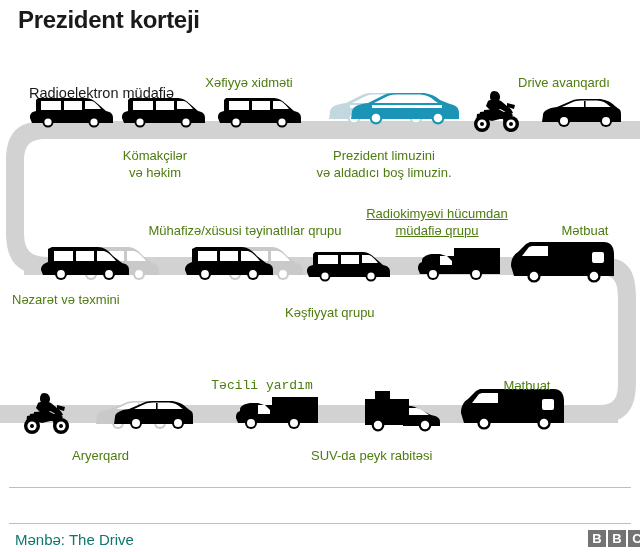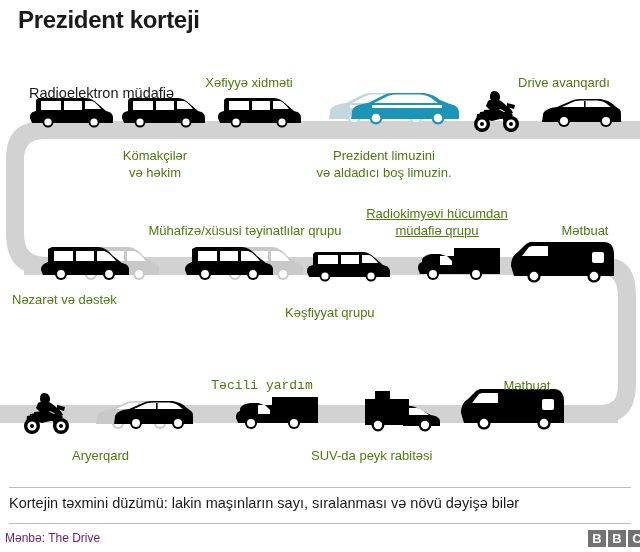--- a/index.html
+++ b/index.html
@@ -43,22 +43,22 @@
 
   
   .caption{
     position:absolute;left:9px;top:495px;width:622px;
     font-size:14.5px;color:#1a1a1a;white-space:nowrap;
   }
   .rule{
     position:absolute;left:9px;width:622px;height:1px;background:#bdbdbd;
   }
   .source{
-    position:absolute;left:5px;top:531px;
-    font-size:12px;color:#701a75;
+    position:absolute;left:15px;top:531px;
+    font-size:15px;color:#0f766e;
   }
   .bbc{
     position:absolute;right:9px;top:530px;
     display:flex;gap:2px;
   }
   .bbc span{
     display:block;width:18px;height:17px;background:#737373;
     color:#ffffff;font-size:13px;font-weight:bold;
     text-align:center;line-height:17px;font-family:"Liberation Sans", sans-serif;
   }
@@ -332,30 +332,29 @@
       <div class="lab c" style="left: 249px; top: 74px;">Xəfiyyə xidməti</div>
       <div class="lab c" style="left: 564px; top: 74px;">Drive avanqardı</div>
       <div class="lab c" style="left: 155px; top: 147px;">Kömakçilər
 və həkim</div>
       <div class="lab c" style="left: 384px; top: 147px;">Prezident limuzini
 və aldadıcı boş limuzin.</div>
       <div class="lab c" style="left: 227px; top: 222px; margin-left: 18px;">Mühafizə/xüsusi təyinatlılar qrupu</div>
       <div class="lab c" style="left: 437px; top: 205px; text-decoration: underline;">Radiokimyəvi hücumdan
 müdafiə qrupu</div>
       <div class="lab c" style="left: 585px; top: 222px;">Mətbuat</div>
-      <div class="lab l" style="left: 12px; top: 291px;">Nəzarət və dəstək</div>
+      <div class="lab l" style="left: 12px; top: 291px;">Nəzarət və təxmini</div>
       <div class="lab l" style="left: 285px; top: 304px;">Kəşfiyyat qrupu</div>
       <div class="lab c" style="left: 262px; top: 377px; font-family: Liberation Mono, monospace;">Təcili yardım</div>
       <div class="lab c" style="left: 527px; top: 377px;">Mətbuat</div>
       <div class="lab l" style="left: 72px; top: 447px;">Aryerqard</div>
       <div class="lab l" style="left: 311px; top: 447px; text-align: right;">SUV-da peyk rabitəsi</div>
     </div>
 
   <div class="rule" style="top:487px"></div>
-  <div class="caption">Kortejin təxmini düzümü: lakin maşınların sayı, sıralanması və növü dəyişə bilər</div>
   <div class="rule" style="top:523px"></div>
   <div class="source">Mənbə: The Drive</div>
   <div class="bbc">
     <span>B</span>
     <span>B</span>
     <span>C</span>
   </div>
 
 </div>
 

